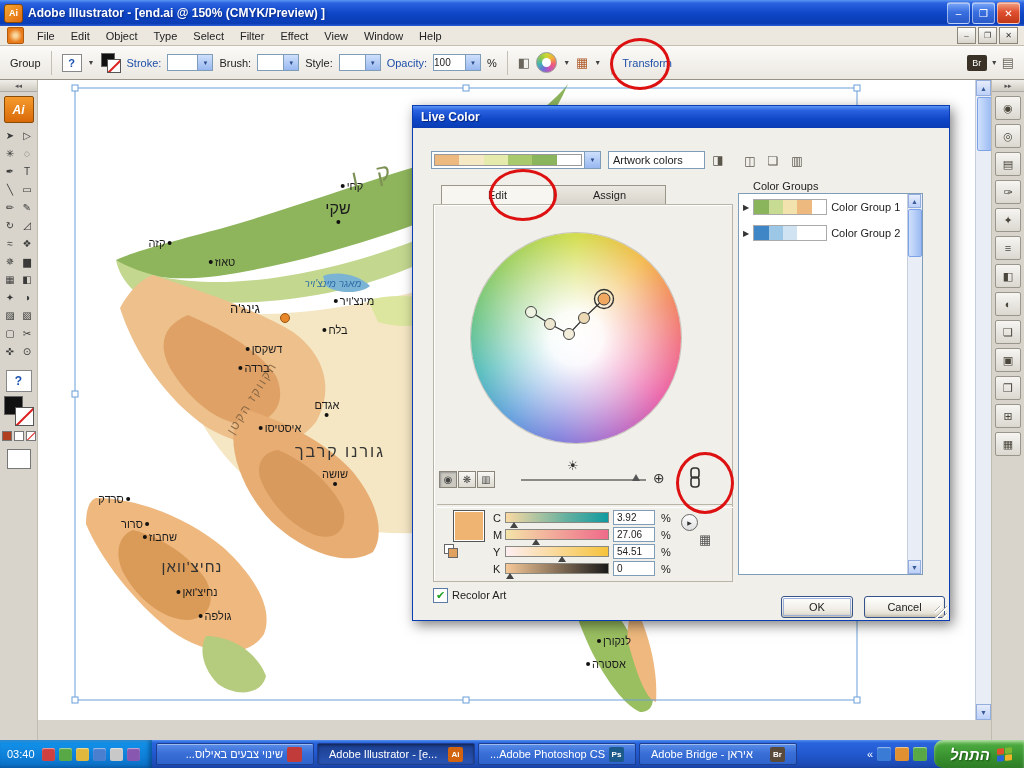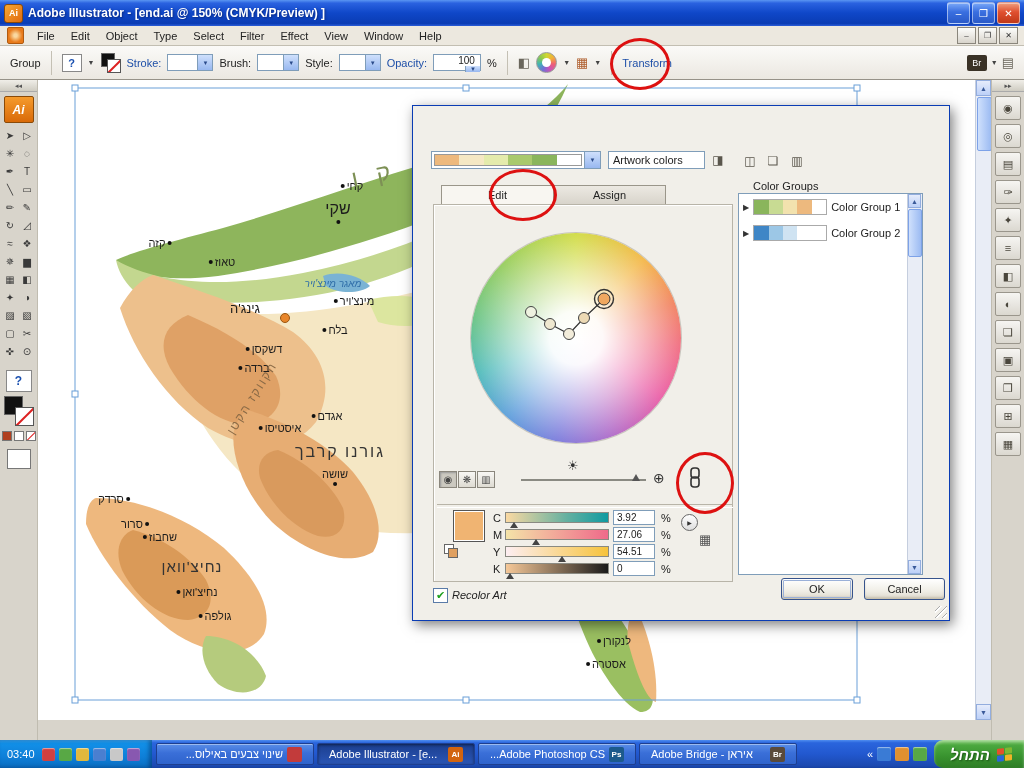--- a/index.html
+++ b/index.html
@@ -37,21 +37,21 @@
     display:flex;align-items:center;gap:6px;padding:0 10px;}
   .cb-sep{width:1px;height:24px;background:#c4c0b4;margin:0 4px;}
   .cb-link{color:#1e4fa8;}
   .help-box{width:18px;height:16px;background:#fff;border:1px solid #888;color:#1a50b0;font-weight:bold;
     display:flex;align-items:center;justify-content:center;}
   .tiny-arr{font-size:7px;color:#444;}
   .mini-sw{position:relative;width:20px;height:20px;}
   .mini-sw .b{position:absolute;left:0;top:0;width:12px;height:12px;background:#111;border:1px solid #666;}
   .mini-sw .f{position:absolute;right:0;bottom:0;width:12px;height:12px;background:#fff;border:1px solid #555;overflow:hidden;}
   .mini-sw .f::after{content:"";position:absolute;left:-3px;top:5px;width:20px;height:2px;background:#d22;transform:rotate(-45deg);}
-  .combo{height:17px;background:#fff;border:1px solid #7f9db9;display:flex;align-items:center;font-size:10px;padding-left:19px;box-sizing:border-box;flex-direction:column;}
+  .combo{height:17px;background:#fff;border:1px solid #7f9db9;display:flex;align-items:center;font-size:10px;padding-left:0;box-sizing:border-box;}
   .combo .arr{margin-left:auto;width:14px;height:100%;background:linear-gradient(#cfe0fc,#98b8f0);
     border-left:1px solid #7f9db9;color:#2a4a8a;font-size:6px;display:flex;align-items:center;justify-content:center;}
   .wheel-ico{width:19px;height:19px;border-radius:50%;position:relative;border:1px solid #999;
     background:conic-gradient(#ccd832,#f2b135,#ef5f75,#c853b8,#6f6fd8,#3fb4b4,#8cc84e,#ccd832);}
   .wheel-ico::after{content:"";position:absolute;inset:5px;border-radius:50%;background:#fff;}
   .gray-glyph{color:#6a665c;font-size:13px;}
   .color-glyph{color:#b06030;font-size:13px;}
   .br-badge{width:20px;height:16px;background:#3a3226;color:#fff;font-size:9px;border-radius:2px;
     display:flex;align-items:center;justify-content:center;}
   .cb-right{margin-left:auto;display:flex;align-items:center;gap:4px;}
@@ -176,22 +176,22 @@
   .sl-thumb{position:absolute;bottom:-6px;width:0;height:0;border-left:4px solid transparent;
     border-right:4px solid transparent;border-bottom:6px solid #444;}
   .val{position:absolute;left:120px;top:-1px;width:42px;height:15px;background:#fff;border:1px solid #7f9db9;
     font-size:10px;padding:1px 3px;box-sizing:border-box;}
   .pct{position:absolute;left:168px;top:1px;}
   .circ-btn{position:absolute;left:268px;top:386px;width:15px;height:15px;border-radius:50%;border:1px solid #666;
     background:linear-gradient(#fff,#ddd);font-size:6px;color:#333;display:flex;align-items:center;justify-content:center;}
   .grid-ico{position:absolute;left:286px;top:404px;font-size:13px;color:#555;}
   .chk{position:absolute;left:20px;top:460px;width:13px;height:13px;background:#fff;border:1px solid #5a7ba8;
     display:flex;align-items:center;justify-content:center;color:#1fa01f;font-size:11px;font-weight:bold;}
-  .chk-label{position:absolute;left:39px;top:461px;font-style:italic;}
-  .xpbtn{position:absolute;top:450px;height:22px;background:linear-gradient(#ffffff,#f0eee6 60%,#dcd8cc);
+  .chk-label{position:absolute;left:39px;top:461px;}
+  .xpbtn{position:absolute;top:468px;height:22px;background:linear-gradient(#ffffff,#f0eee6 60%,#dcd8cc);
     border:1px solid #36538c;border-radius:3px;display:flex;align-items:center;justify-content:center;
     box-shadow:inset 0 -2px 2px rgba(160,150,120,.35);box-sizing:border-box;}
   .btn-ok{left:368px;width:72px;outline:1px solid #9ab0d8;outline-offset:-3px;}
   .btn-cancel{left:451px;width:81px;}
   .grip{position:absolute;right:2px;bottom:2px;width:12px;height:12px;
     background:repeating-linear-gradient(135deg,transparent 0 3px,#aaa 3px 4px,#fff 4px 5px);}
 
   
   .red-circle{position:absolute;border:3px solid #dd1111;border-radius:50%;z-index:60;}
 
@@ -406,21 +406,21 @@
           <div class="dot"></div>
         </div>
         <div class="map-label" style="left: 226px; top: 269px; font-size: 11px; transform: translate(-50%, -50%);">
           <span>דשקסן</span>
           <div class="dot"></div>
         </div>
         <div class="map-label" style="left: 216px; top: 288px; font-size: 11px; transform: translate(-50%, -50%);">
           <span>ברדה</span>
           <div class="dot"></div>
         </div>
-        <div class="map-label" style="left: 289px; top: 336px; font-size: 11px; transform: translate(-50%, -50%);">
+        <div class="map-label" style="left: 289px; top: 328px; font-size: 11px; transform: translate(-50%, -50%); flex-direction: column;">
           <span>אגדם</span>
           <div class="dot"></div>
         </div>
         <div class="map-label" style="left: 242px; top: 348px; font-size: 11px; transform: translate(-50%, -50%);">
           <span>איסטיסו</span>
           <div class="dot"></div>
         </div>
         <div class="map-label" style="left: 302px; top: 372px; font-size: 16px; color: rgb(51, 51, 51); letter-spacing: 2px; transform: translate(-50%, -50%);">
           <span>גורנו קרבך</span>
         </div>
@@ -489,20 +489,23 @@
         <div class="dock-btn">❏</div>
         <div class="dock-btn">▣</div>
         <div class="dock-btn">❒</div>
         <div class="dock-btn">⊞</div>
         <div class="dock-btn">▦</div>
       </div>
   </div>
 
 
   <div class="dialog">
+    <div class="dlg-title">
+      <span>Live Color</span>
+    </div>
     <div class="dlg-body">
       <div class="swatch-combo">
         <div class="sc-strip" id="active-strip">
             <div style="background: rgb(237, 185, 126);"></div>
             <div style="background: rgb(245, 232, 196);"></div>
             <div style="background: rgb(228, 235, 172);"></div>
             <div style="background: rgb(169, 201, 109);"></div>
             <div style="background: rgb(138, 181, 92);"></div>
             <div style="background: rgb(255, 255, 255);"></div>
           </div>

